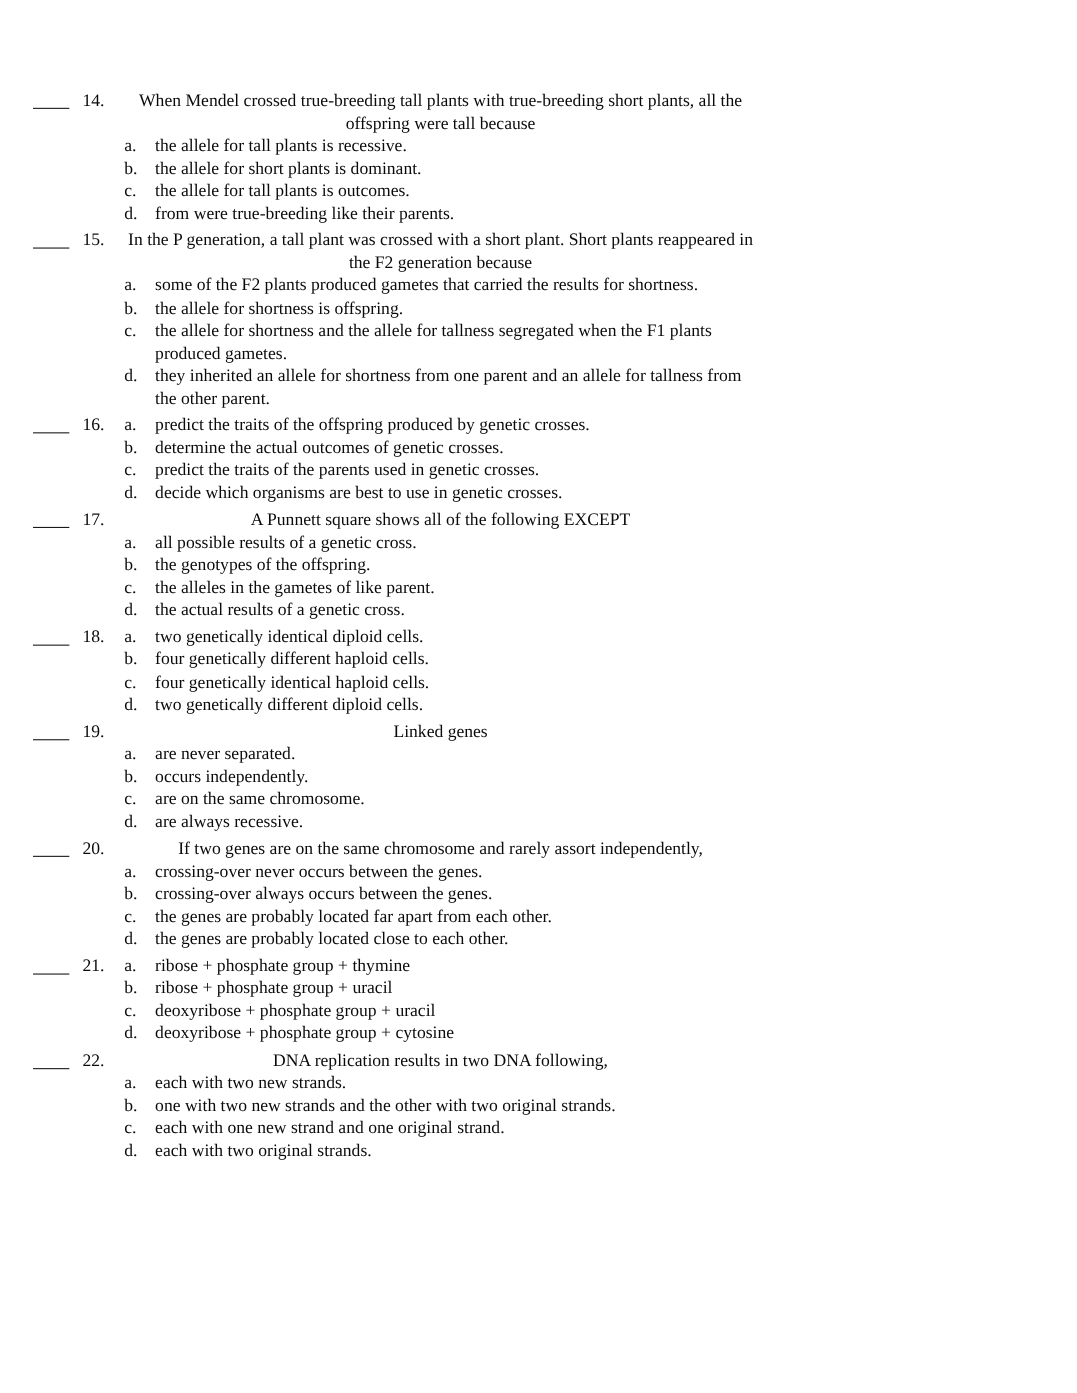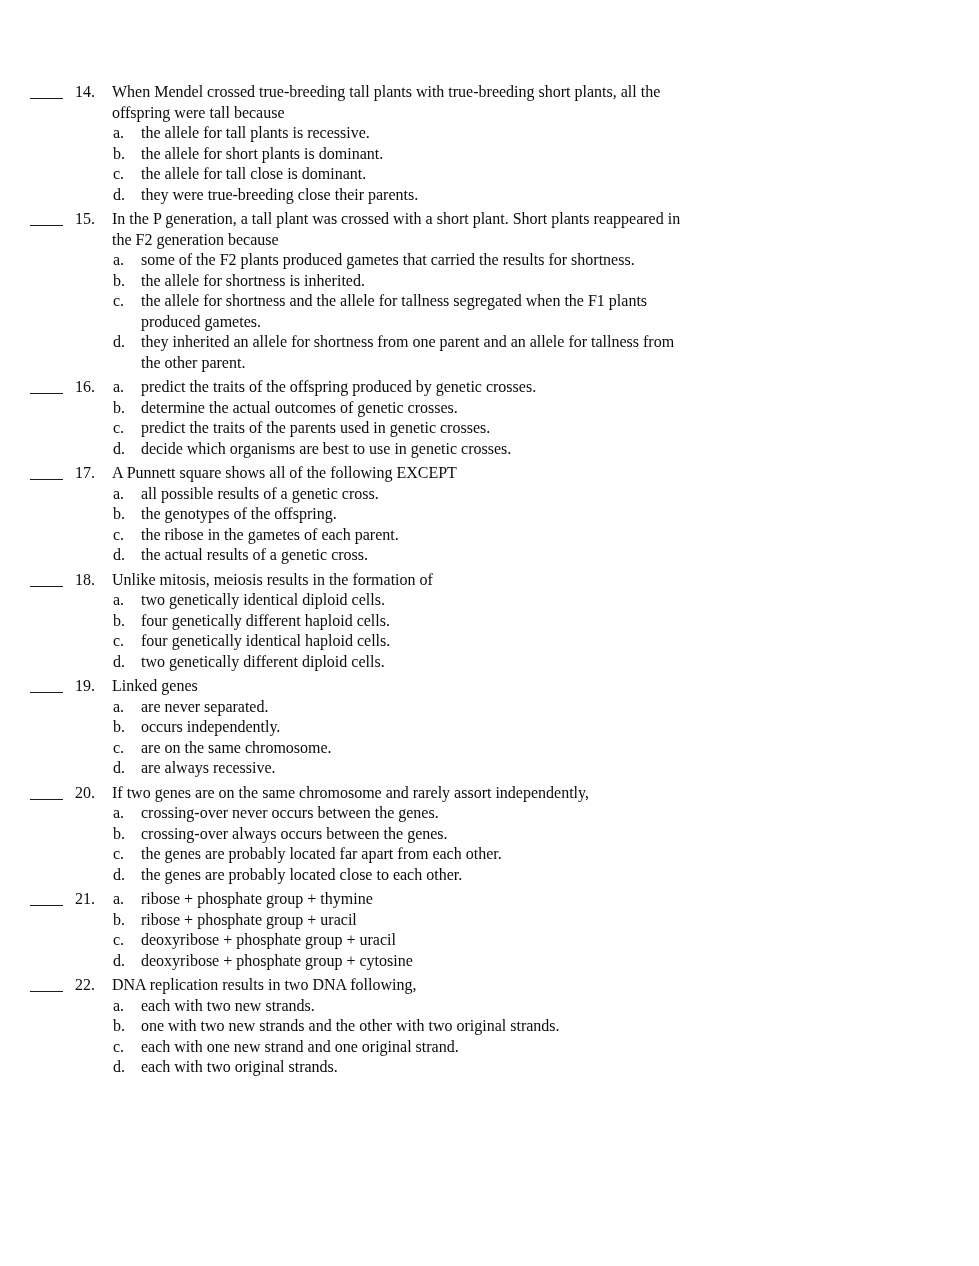--- a/index.html
+++ b/index.html
@@ -35,20 +35,21 @@
   .qnum {
     flex-shrink: 0;
     width: 37px;
   }
   .qbody {
     flex: 1;
     min-width: 0;
   }
   .qtext {
     margin-bottom: 0;
+    text-align: center;
   }
   .option {
     display: flex;
     align-items: flex-start;
   }
   .oletter {
     flex-shrink: 0;
     width: 28px;
     padding-left: 1px;
   }
@@ -73,45 +74,45 @@
     <span class="otext">the allele for tall plants is recessive.</span>
   </div>
 
   <div class="option">
     <span class="oletter">b.</span>
     <span class="otext">the allele for short plants is dominant.</span>
   </div>
 
   <div class="option">
     <span class="oletter">c.</span>
-    <span class="otext">the allele for tall close is dominant.</span>
-  </div>
-
-  <div class="option">
-    <span class="oletter">d.</span>
-    <span class="otext">they were true-breeding close their parents.</span>
+    <span class="otext">the allele for tall plants is outcomes.</span>
+  </div>
+
+  <div class="option">
+    <span class="oletter">d.</span>
+    <span class="otext">from were true-breeding like their parents.</span>
   </div>
 </div>
     </div>
   </div>
 
   <div class="question">
     <span class="blank"></span>
     <span class="qnum">15.</span>
     <div class="qbody">
       <div class="qtext">In the P generation, a tall plant was crossed with a short plant. Short plants reappeared in the F2 generation because</div>
       <div class="options">
   <div class="option">
     <span class="oletter">a.</span>
     <span class="otext">some of the F2 plants produced gametes that carried the results for shortness.</span>
   </div>
 
   <div class="option">
     <span class="oletter">b.</span>
-    <span class="otext">the allele for shortness is inherited.</span>
+    <span class="otext">the allele for shortness is offspring.</span>
   </div>
 
   <div class="option">
     <span class="oletter">c.</span>
     <span class="otext">the allele for shortness and the allele for tallness segregated when the F1 plants produced gametes.</span>
   </div>
 
   <div class="option">
     <span class="oletter">d.</span>
     <span class="otext">they inherited an allele for shortness from one parent and an allele for tallness from the other parent.</span>
@@ -159,36 +160,35 @@
     <span class="otext">all possible results of a genetic cross.</span>
   </div>
 
   <div class="option">
     <span class="oletter">b.</span>
     <span class="otext">the genotypes of the offspring.</span>
   </div>
 
   <div class="option">
     <span class="oletter">c.</span>
-    <span class="otext">the ribose in the gametes of each parent.</span>
+    <span class="otext">the alleles in the gametes of like parent.</span>
   </div>
 
   <div class="option">
     <span class="oletter">d.</span>
     <span class="otext">the actual results of a genetic cross.</span>
   </div>
 </div>
     </div>
   </div>
 
   <div class="question">
     <span class="blank"></span>
     <span class="qnum">18.</span>
     <div class="qbody">
-      <div class="qtext">Unlike mitosis, meiosis results in the formation of</div>
       <div class="options">
   <div class="option">
     <span class="oletter">a.</span>
     <span class="otext">two genetically identical diploid cells.</span>
   </div>
 
   <div class="option">
     <span class="oletter">b.</span>
     <span class="otext">four genetically different haploid cells.</span>
   </div>

